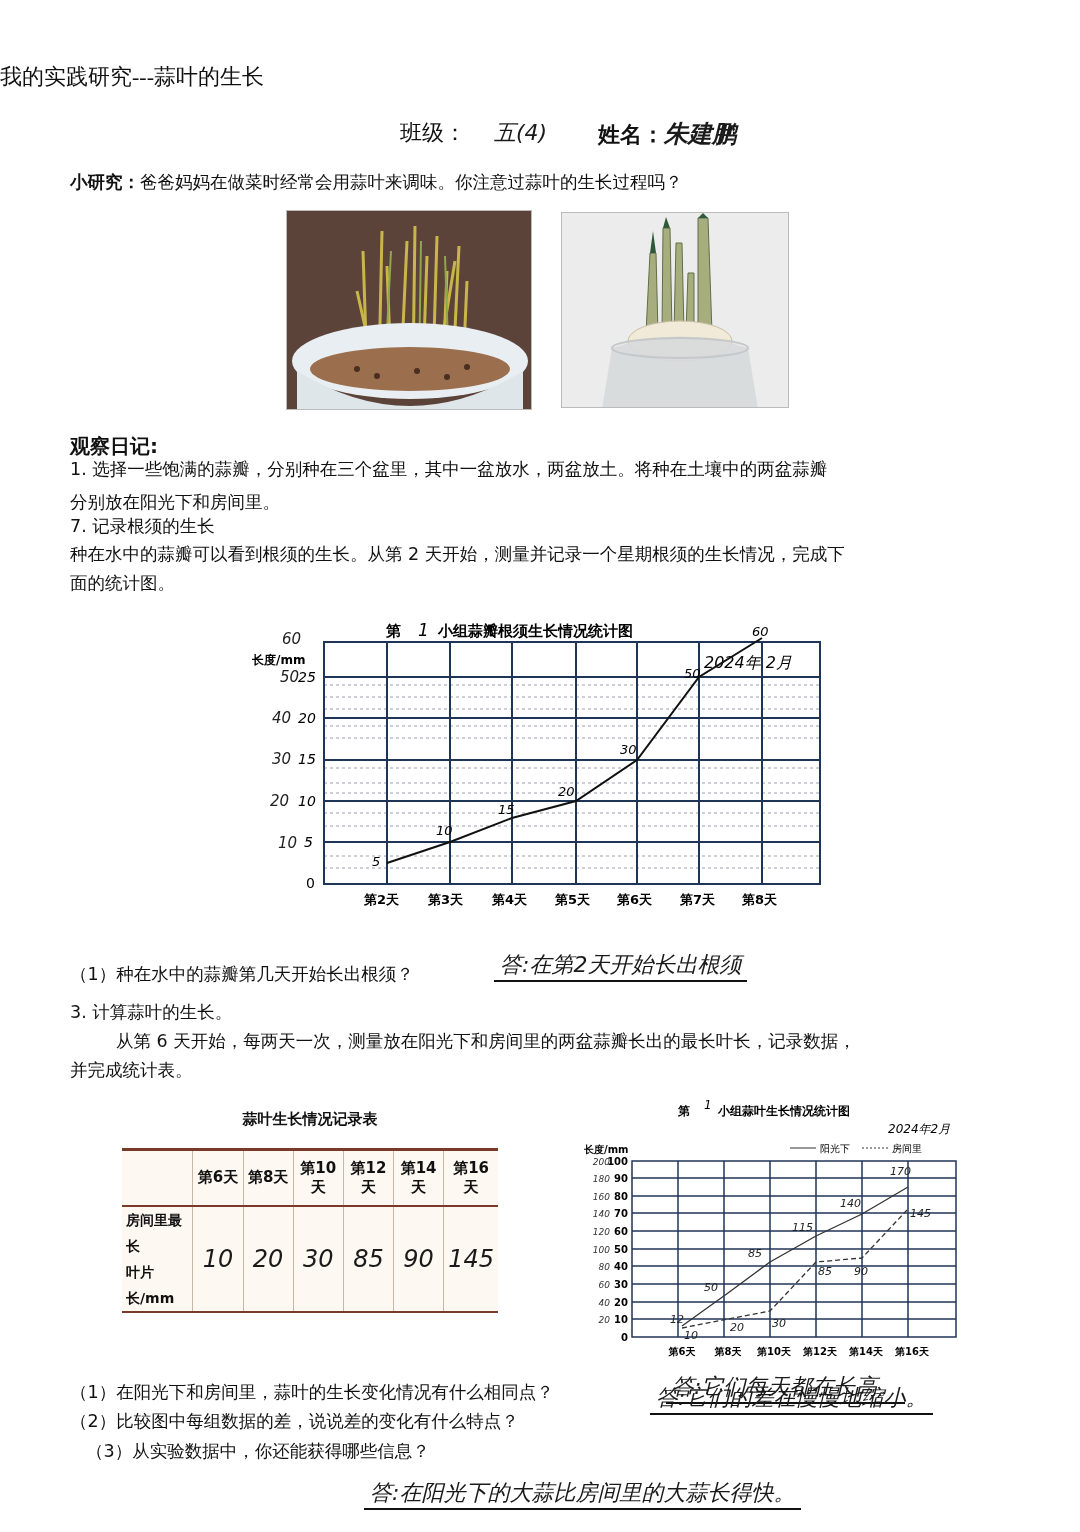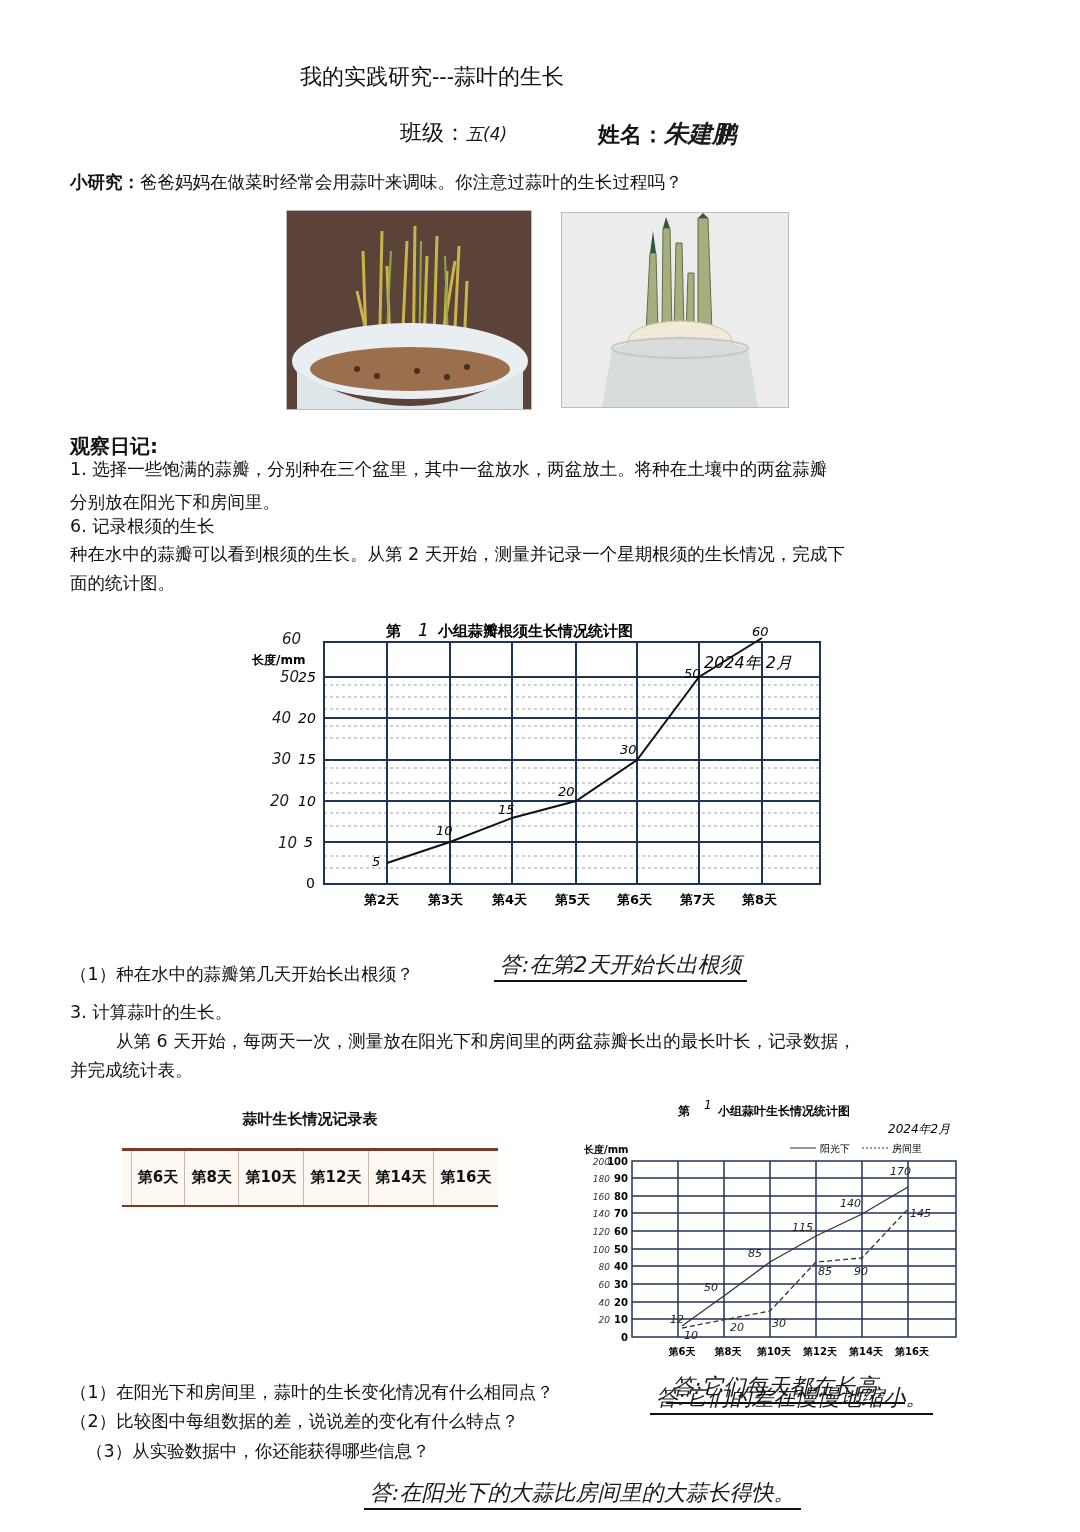--- a/index.html
+++ b/index.html
@@ -1,40 +1,40 @@
 <!DOCTYPE html>
 <html><head>
 <meta charset="utf-8">
 <style>
   * { box-sizing: border-box; margin: 0; padding: 0; }
   html, body { width: 1080px; height: 1532px; background: #ffffff; overflow: hidden; }
   body { position: relative; font-family: "DejaVu Sans", "Liberation Sans", sans-serif; color: #111; }
   .abs { position: absolute; }
-  .title { left: 0; width: 864px; top: 62px; text-align: center; font-family: Liberation Sans, sans-serif; font-size: 22px; }
+  .title { left: 0; width: 864px; top: 62px; font-family: Liberation Serif, serif; font-size: 22px; }
   .meta { top: 118px; font-family: "DejaVu Serif", "Liberation Serif", serif; font-size: 22px; }
   .hand { font-family: "DejaVu Sans", sans-serif; font-style: italic; color: #1a1a1a; }
   .para { left: 70px; width: 940px; font-size: 17.5px; line-height: 28px; font-family: "DejaVu Sans", "Liberation Sans", sans-serif; }
   .bold { font-weight: bold; }
   .photo { border: 1px solid #bbb; overflow: hidden; }
   .answer { font-size: 22px; border-bottom: 2px solid #111; padding: 0 6px; white-space: nowrap; }
   table.rec { border-collapse: collapse; font-size: 15px; background: #fdf8f1; }
   table.rec th, table.rec td { border-right: 1px solid #c9b7a3; text-align: center; padding: 0 4px; }
   table.rec tr.head th { height: 56px; font-weight: bold; border-top: 3px solid #7a3a2a; border-bottom: 2px solid #7a3a2a; }
   table.rec tr.row td { height: 80px; border-bottom: 2px solid #7a3a2a; }
   table.rec td.lab { font-weight: bold; width: 76px; text-align: left; line-height: 26px; font-size: 14px; }
   table.rec td.val { font-size: 24px; font-family: "DejaVu Sans", sans-serif; width: 54px; }
   svg text { font-family: "DejaVu Sans", sans-serif; }
 </style>
 </head>
 <body>
 
 <div class="abs title">我的实践研究---蒜叶的生长</div>
 
 <div class="abs meta" style="left:400px;">
-  <span>班级：</span><span class="hand" style="font-size:17px;">五(4)</span>
+  <span>班级：</span><span class="hand" style="font-size:22px;margin-left:28px;">五(4)</span>
 </div>
 <div class="abs meta" style="left:598px;font-weight:bold;">
   <span>姓名：</span><span class="hand" style="font-size:24px;">朱建鹏</span>
 </div>
 
 <div class="abs para" style="top:168px;">
   <span class="bold">小研究：</span><span>爸爸妈妈在做菜时经常会用蒜叶来调味。你注意过蒜叶的生长过程吗？</span>
 </div>
 
 <div class="abs photo" style="left:286px; top:210px; width:246px; height:200px; background:#5a4238;">
@@ -88,21 +88,21 @@
       </g>
     <ellipse cx="118" cy="128" rx="52" ry="20" fill="#f1ead8" stroke="#c9c0a7"></ellipse>
     <path d="M50 135 Q118 112 186 135 L196 196 L40 196 Z" fill="#d7dadb" opacity="0.9"></path>
     <ellipse cx="118" cy="135" rx="68" ry="10" fill="none" stroke="#c5c8ca" stroke-width="2"></ellipse>
   </svg>
 </div>
 
 <div class="abs para bold" style="top:432px; font-size:20px;">观察日记:</div>
 <div class="abs para" style="top:455px;">1. 选择一些饱满的蒜瓣，分别种在三个盆里，其中一盆放水，两盆放土。将种在土壤中的两盆蒜瓣</div>
 <div class="abs para" style="top:488px;">分别放在阳光下和房间里。</div>
-<div class="abs para" style="top:512px;">6. 记录根须的生长</div>
+<div class="abs para" style="top:512px;">7. 记录根须的生长</div>
 <div class="abs para" style="top:540px;">种在水中的蒜瓣可以看到根须的生长。从第 2 天开始，测量并记录一个星期根须的生长情况，完成下</div>
 <div class="abs para" style="top:569px;">面的统计图。</div>
 
 <div class="abs" style="left:240px; top:618px; width:600px; height:300px;">
   <svg width="600" height="300" viewBox="0 0 600 300">
 
     <text x="146" y="18" font-size="15" font-weight="bold">第</text>
     <text x="178" y="18" font-size="17" font-style="italic">1</text>
     <text x="198" y="18" font-size="15" font-weight="bold">小组蒜瓣根须生长情况统计图</text>
     <text x="12" y="46" font-size="12" font-weight="bold">长度/mm</text>
@@ -190,20 +190,29 @@
 <table class="abs rec" style="left:122px; top:1148px; width:376px;">
   <tbody>
       <tr class="head">
     <th></th>
     <th>第6天</th>
     <th>第8天</th>
     <th>第10天</th>
     <th>第12天</th>
     <th>第14天</th>
     <th style="border-right:none;">第16天</th>
+  </tr>
+  <tr class="row">
+    <td class="lab"><span>房间里最长</span><br><span>叶片长/mm</span></td>
+    <td class="val hand">10</td>
+    <td class="val hand">20</td>
+    <td class="val hand">30</td>
+    <td class="val hand">85</td>
+    <td class="val hand">90</td>
+    <td class="val hand" style="border-right:none;">145</td>
   </tr>
 </tbody>
   </table>
 
 <div class="abs" style="left:570px; top:1095px; width:400px; height:270px;">
   <svg width="400" height="270" viewBox="0 0 400 270">
     <text x="108" y="20" font-size="12" font-weight="bold">第</text>
     <text x="134" y="14" font-size="12" font-style="italic">1</text>
     <text x="148" y="20" font-size="12" font-weight="bold">小组蒜叶生长情况统计图</text>
     <text x="318" y="38" font-size="12" font-style="italic">2024年2月</text>

